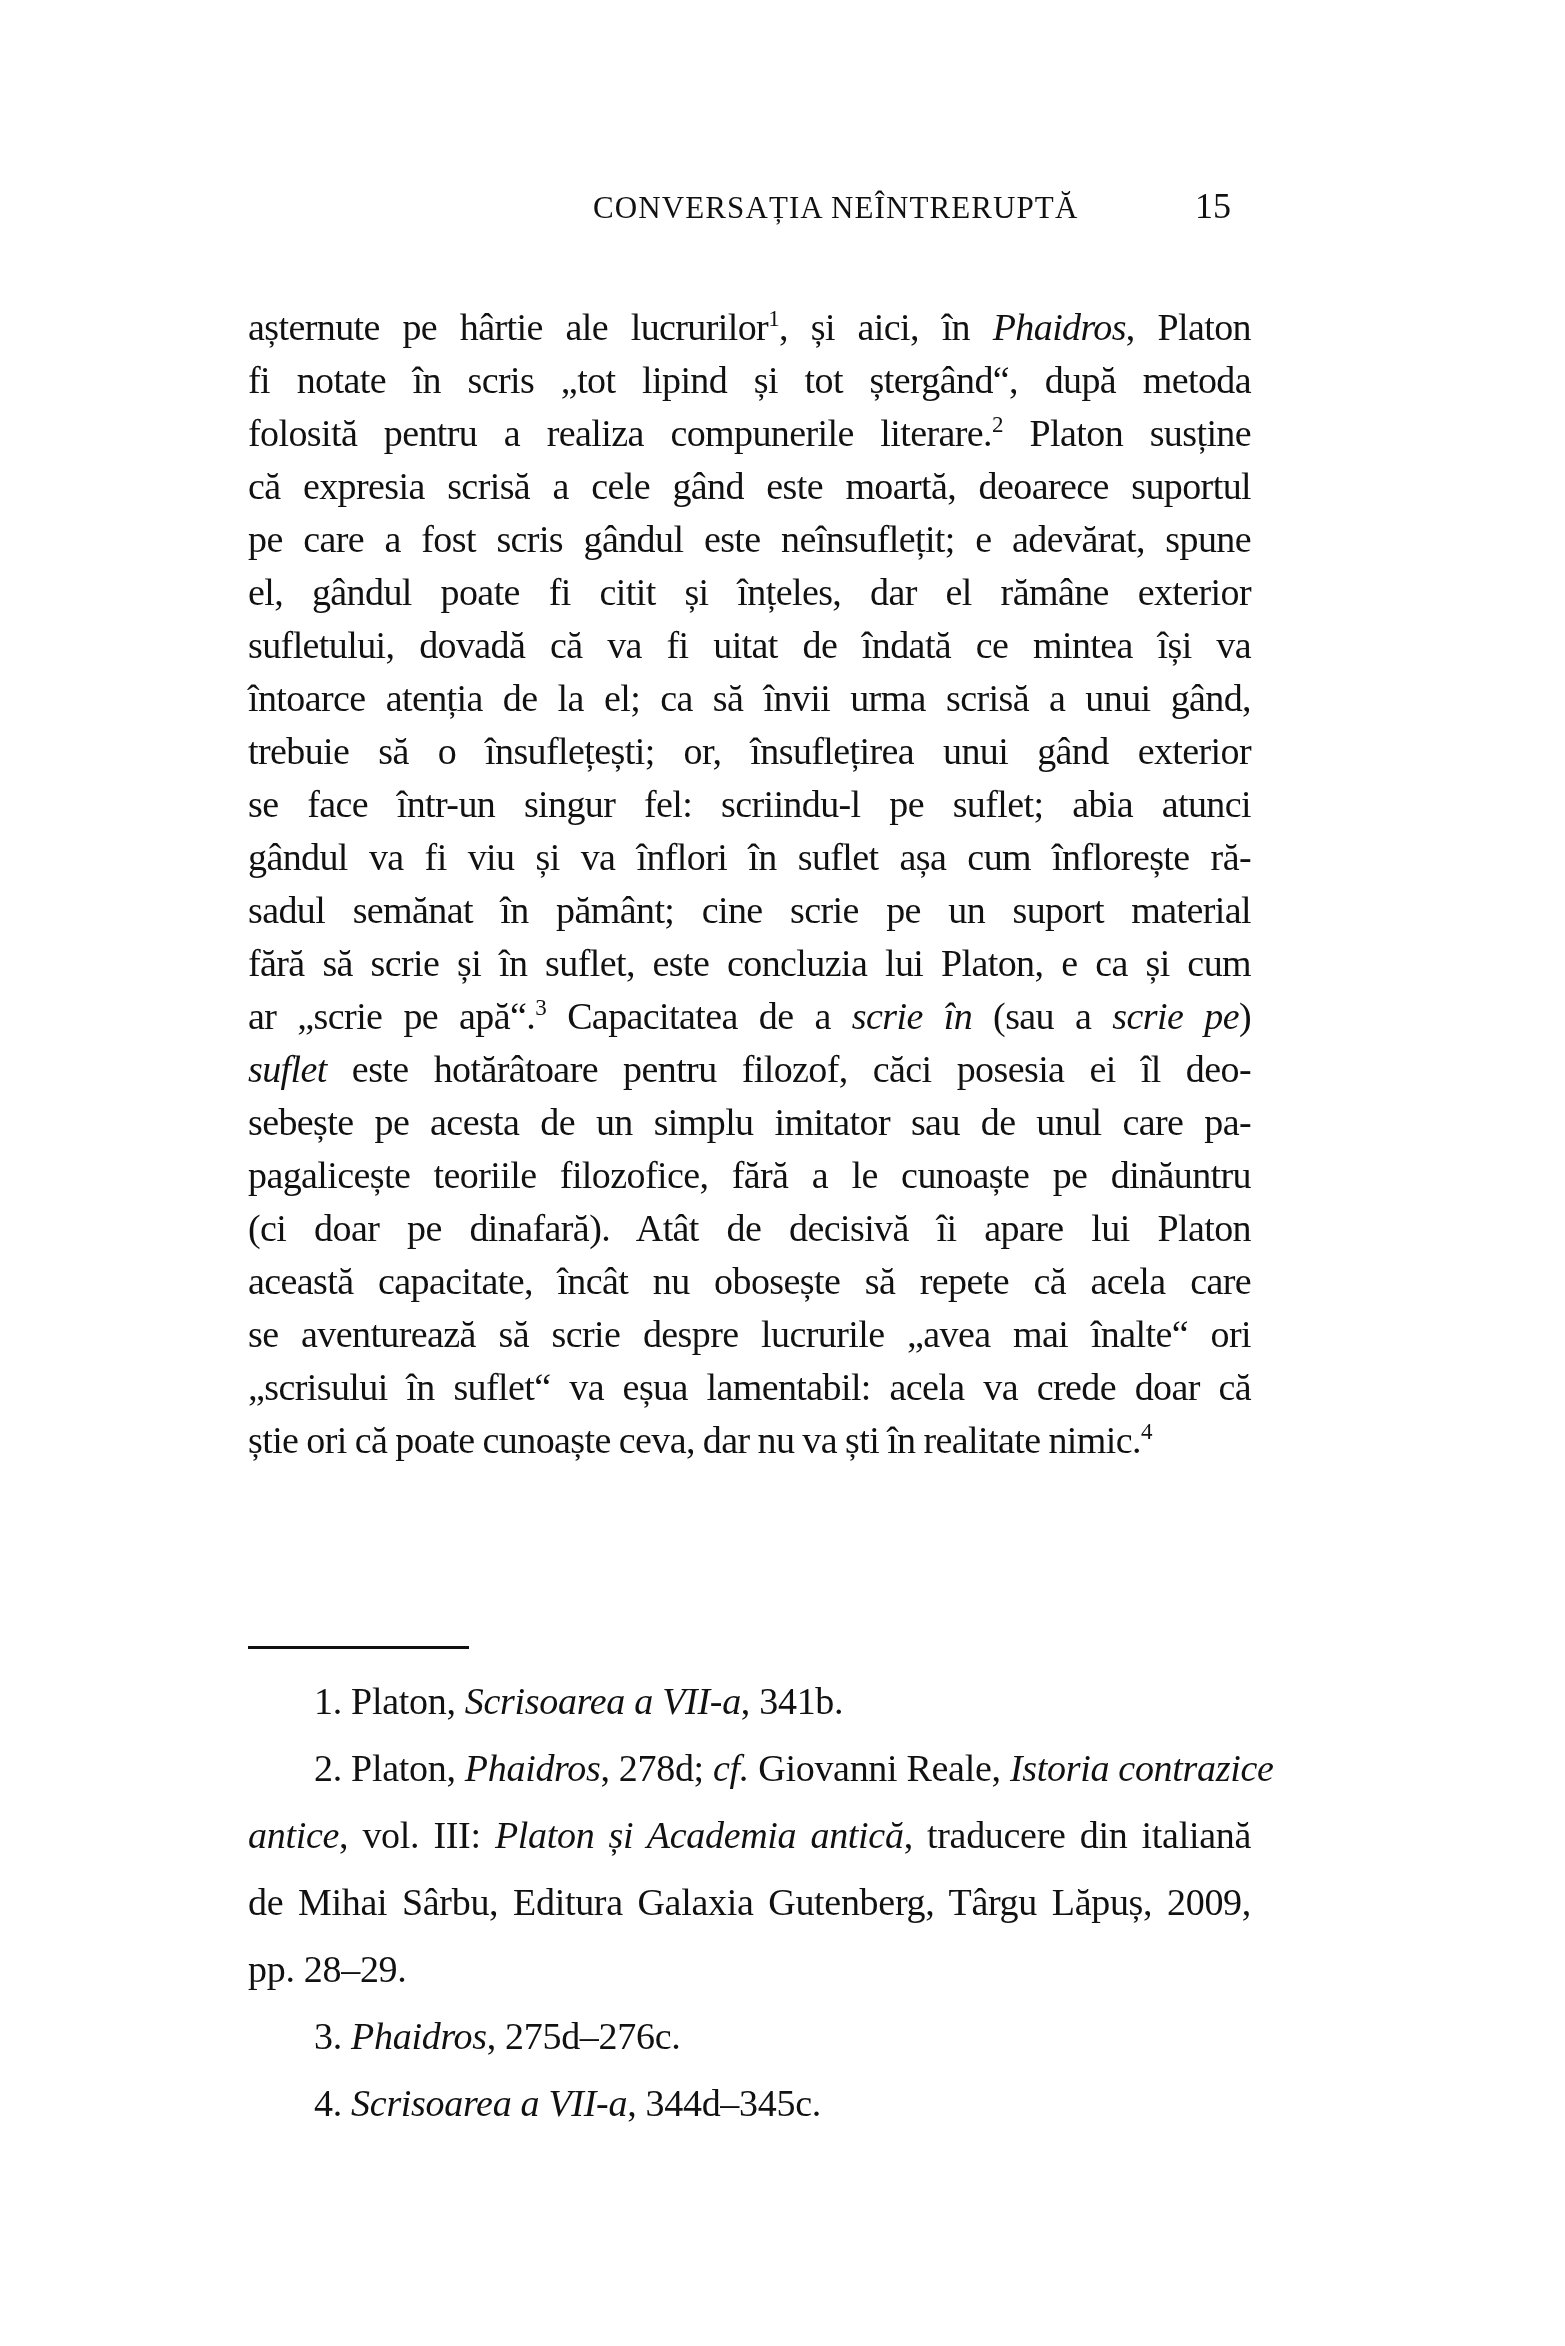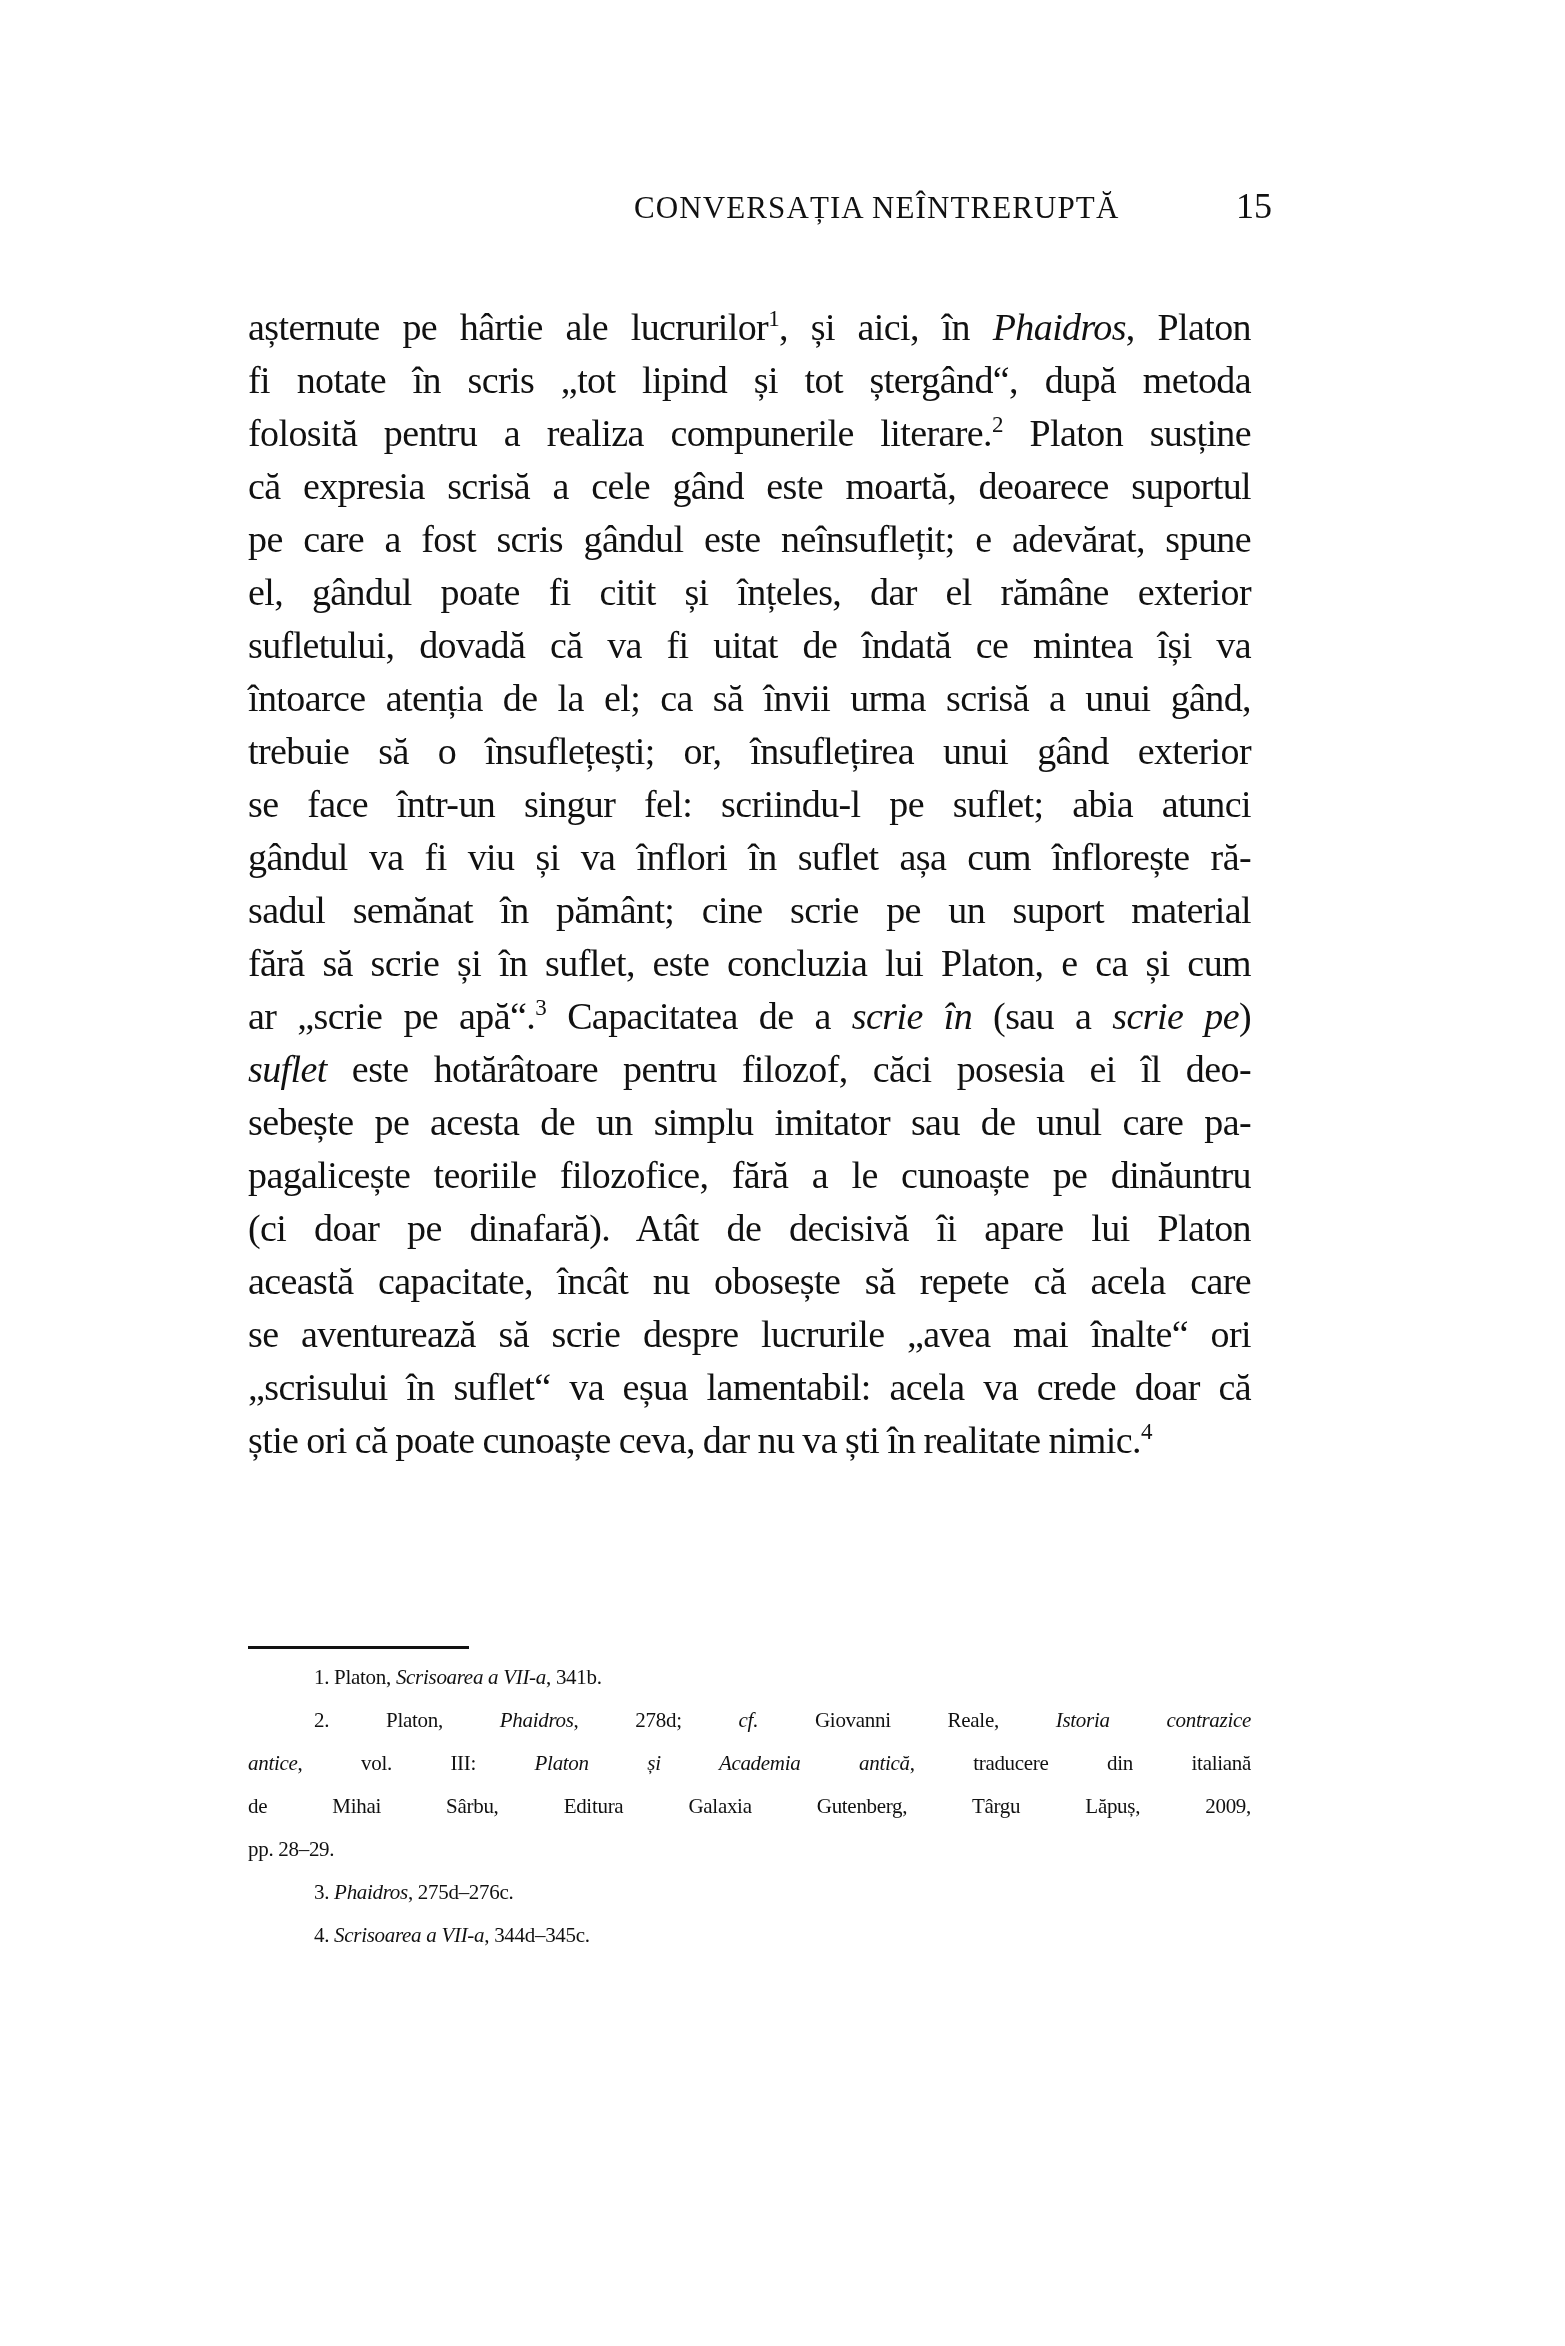--- a/index.html
+++ b/index.html
@@ -1,30 +1,30 @@
 <!DOCTYPE html>
 <html style="font-size:15px"><head>
 <meta charset="utf-8">
 <style>
   html, body { margin: 0; padding: 0; background: #ffffff; }
   body { width: 1565px; height: 2347px; position: relative; overflow: hidden;
          font-family: "Liberation Serif", "DejaVu Serif", serif; color: #111111; }
-  .running-head { position: absolute; top: 185px; left: 634px; width: 638px; height: 53px;
+  .running-head { position: absolute; top: 185px; left: 593px; width: 638px; height: 53px;
                   display: flex; justify-content: space-between; align-items: baseline; }
   .running-title { font-size: 31px; letter-spacing: 1.1px; font-weight: normal; }
   .page-number { font-size: 36px; }
   .body-text { position: absolute; top: 301px; left: 248px; width: 1003px; }
   .line { font-size: 38px; height: 53px; line-height: 53px; white-space: nowrap;
           text-align: justify; text-align-last: justify; letter-spacing: -0.6px; word-spacing: -0.9px; }
   .line.last { text-align-last: left; }
   .line i, .fn i { font-style: italic; }
   sup.note { font-size: 23px; line-height: 0; vertical-align: 14px; }
   .rule { position: absolute; top: 1646px; left: 248px; width: 221px; height: 2.8px; background: #111; }
   .footnotes { position: absolute; top: 1656px; left: 248px; width: 1003px; }
-  .fn { font-size: 21px; height: 43px; line-height: 43px; white-space: nowrap; letter-spacing: -0.3px; }
+  .fn { font-size: 38px; height: 43px; line-height: 43px; white-space: nowrap; letter-spacing: -0.3px; margin-top: 24px; }
   .fn.indent { padding-left: 66px; }
   .fn.just { text-align: justify; text-align-last: justify; }
 </style>
 </head>
 <body>
 
 <div class="running-head">
   <span class="running-title">CONVERSAȚIA NEÎNTRERUPTĂ</span>
   <span class="page-number">15</span>
 </div>

